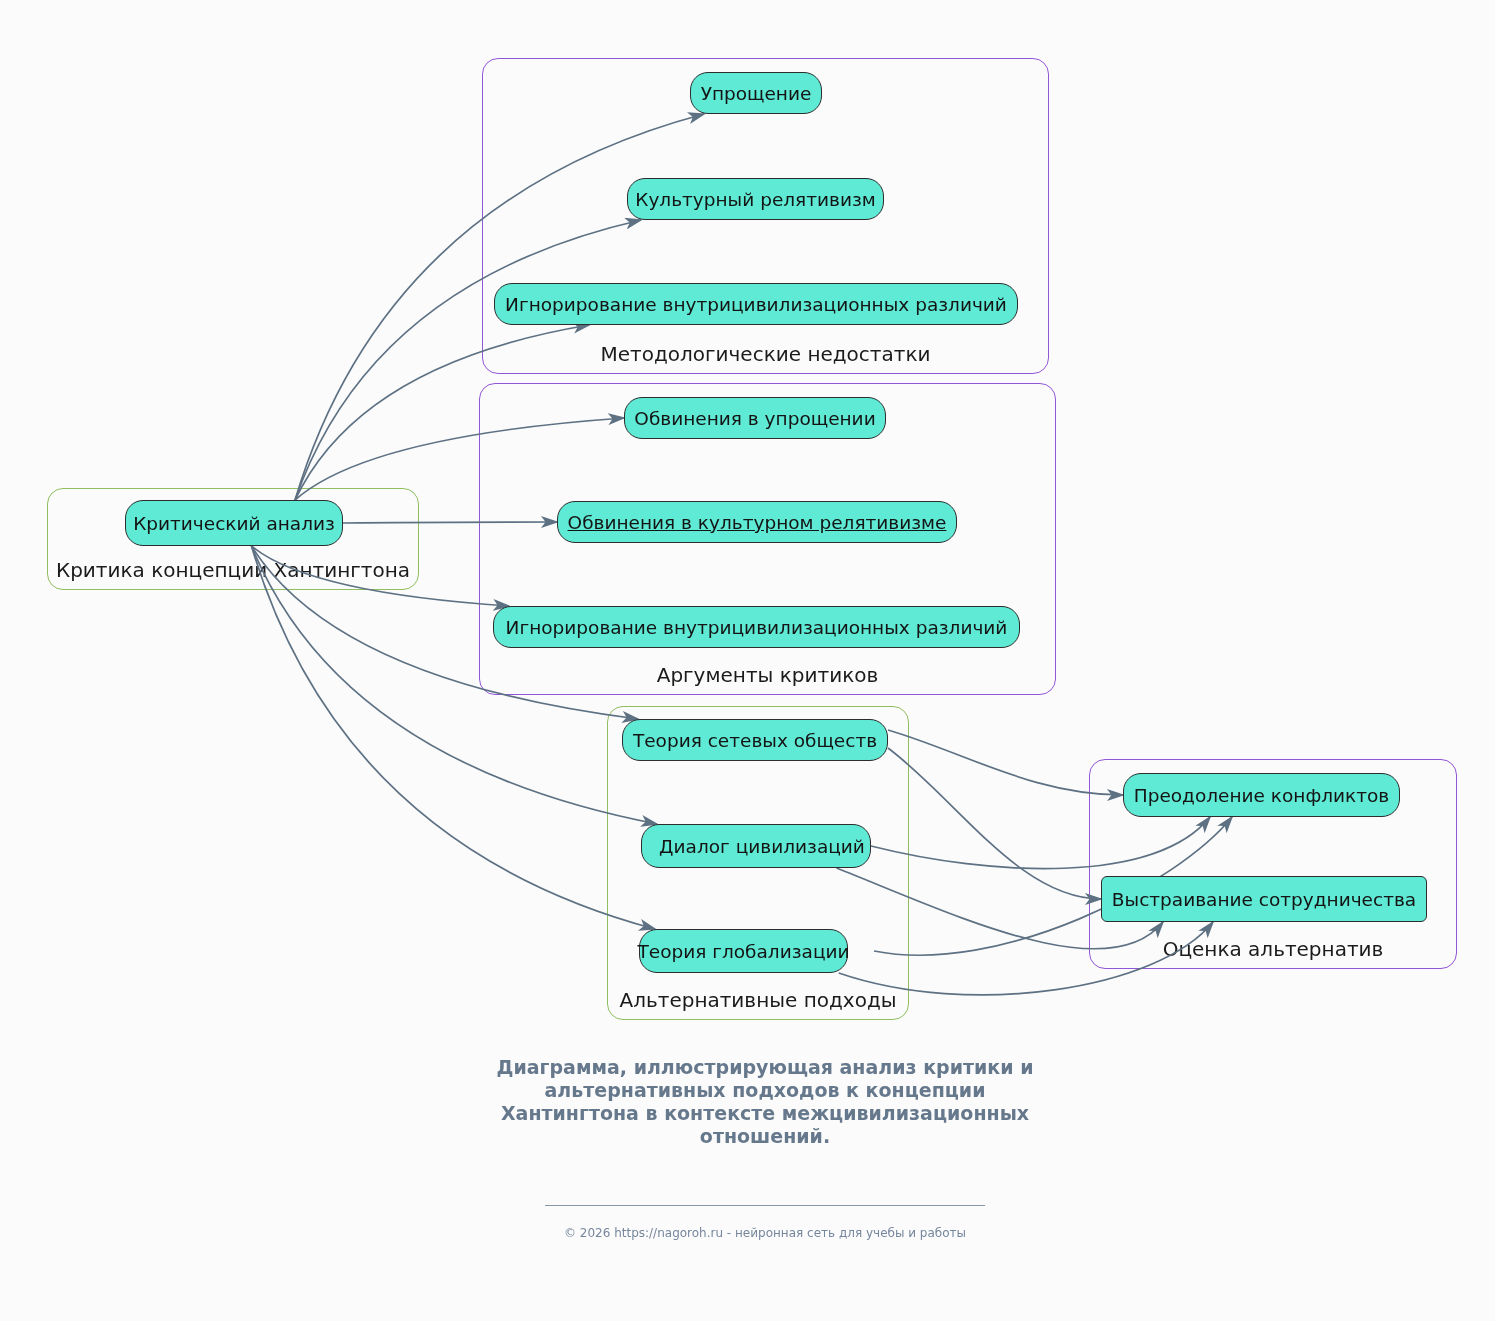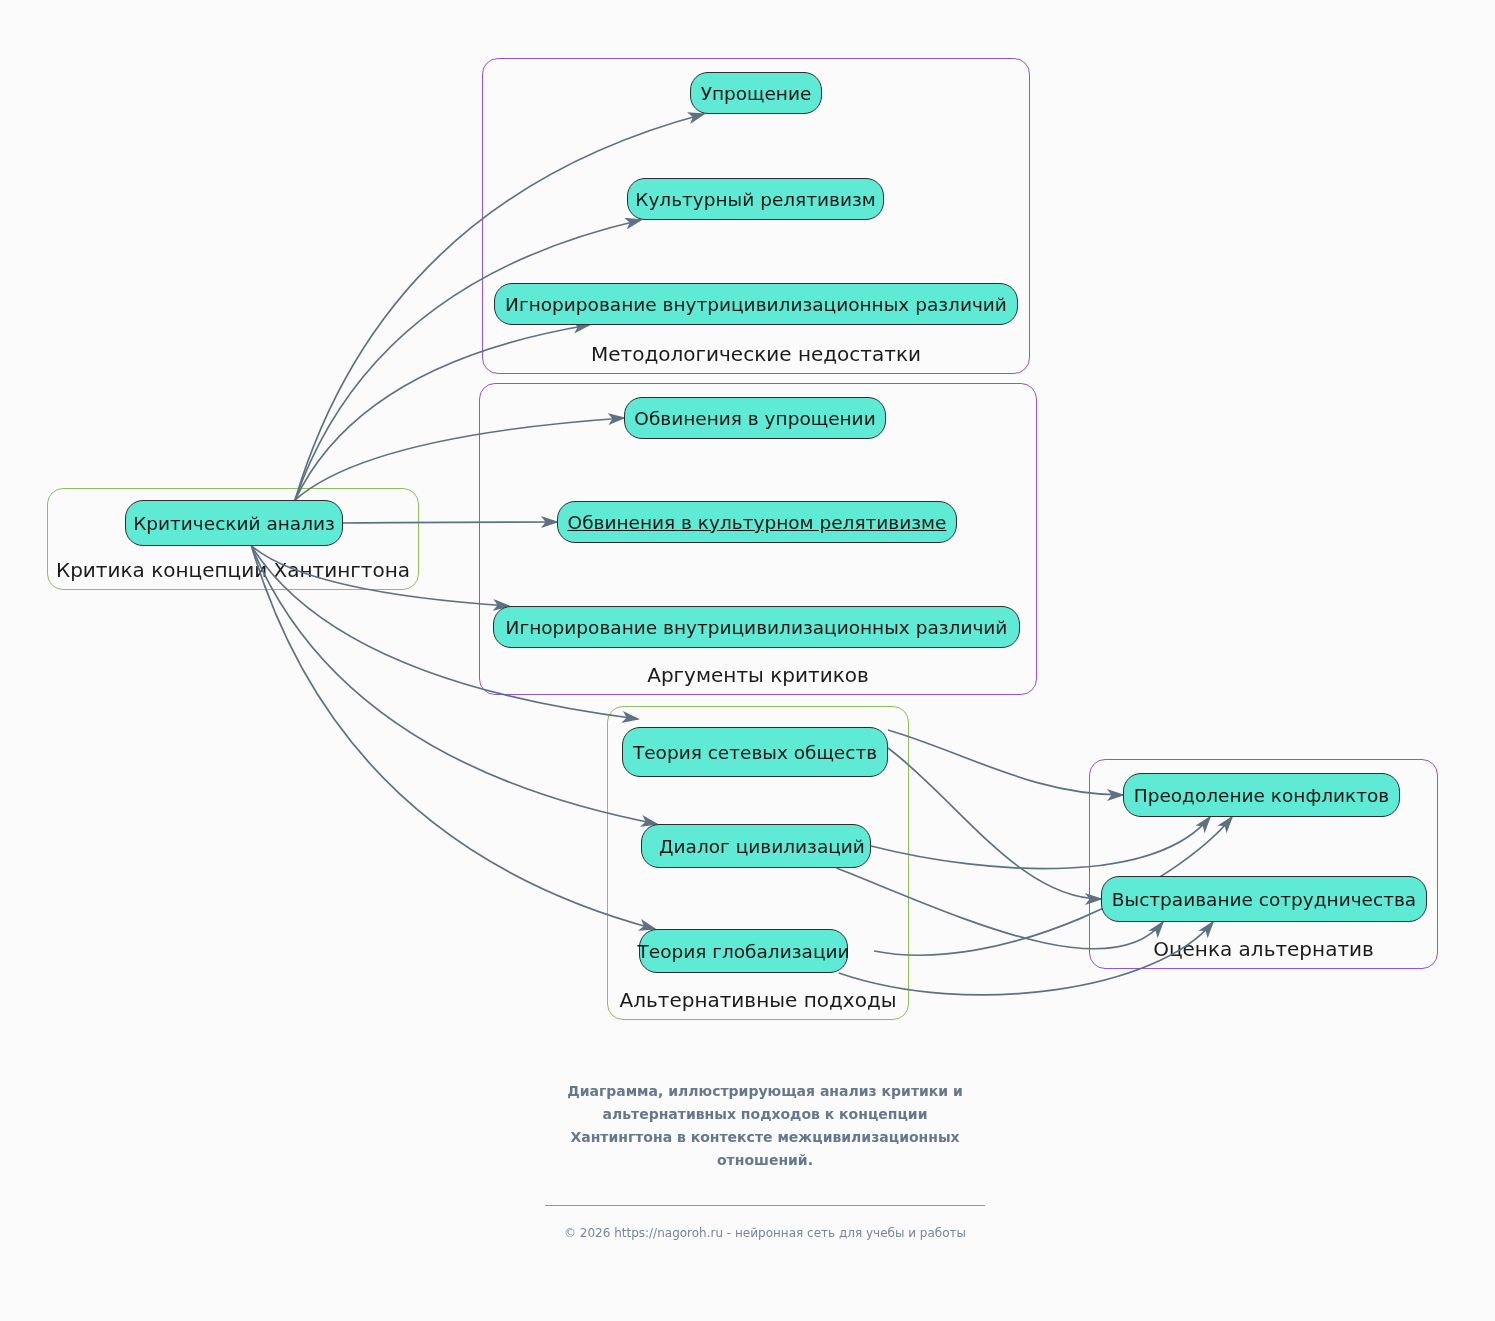--- a/index.html
+++ b/index.html
@@ -11,53 +11,53 @@
     --footer:#76869c;
     --bg:#fbfbfc;
   }
   html,body{margin:0;padding:0;background:var(--bg);}
   .canvas{
     position:relative;width:1495px;height:1321px;background:var(--bg);
     font-family:"DejaVu Sans","Liberation Sans",sans-serif;overflow:hidden;
   }
   .edges{position:absolute;left:0;top:0;width:1495px;height:1321px;pointer-events:none;z-index:2;}
   .group{position:absolute;border:1.7px solid;border-radius:16px;background:transparent;z-index:1;}
-  .group.purple{border-color:var(--purple);}
+  .group.purple{border-color:var(--purple);padding-left:19px;}
   .group.green{border-color:var(--green);}
   .group-label{
     position:absolute;left:0;right:0;bottom:7px;text-align:center;
     font-size:20px;color:#1b1b1b;white-space:nowrap;
   }
   .node{
     position:absolute;display:flex;align-items:center;justify-content:center;
     background:#5eead4;border:1.7px solid var(--node-border);border-radius:18px;
     font-size:18.5px;color:#141414;white-space:nowrap;z-index:3;box-sizing:border-box;
   }
   #node-critical{left:125px;top:500px;width:218px;height:46px;}
   #node-simplification{left:690px;top:72px;width:132px;height:42px;}
   #node-relativism{left:627px;top:178px;width:257px;height:42px;}
   #node-ignoring1{left:494px;top:283px;width:524px;height:42px;}
   #node-acc_simpl{left:624px;top:397px;width:262px;height:42px;}
   #node-acc_rel{left:557px;top:501px;width:400px;height:42px;text-decoration:underline;}
   #node-ignoring2{left:493px;top:606px;width:527px;height:42px;}
-  #node-networks{left:622px;top:719px;width:266px;height:50px;margin-top:8px;}
+  #node-networks{left:622px;top:719px;width:266px;height:42px;}
   #node-dialogue{left:641px;top:824px;width:230px;height:44px;padding-left:12px;}
   #node-globalization{left:639px;top:929px;width:209px;height:44px;}
   #node-conflicts{left:1123px;top:773px;width:277px;height:44px;text-align:right;}
-  #node-cooperation{left:1101px;top:876px;width:326px;height:46px;}
+  #node-cooperation{left:1101px;top:876px;width:326px;height:46px;border-radius:6px;}
 
   #grp-critique{left:47px;top:488px;width:370px;height:100px;}
   #grp-method{left:482px;top:58px;width:546px;height:314px;}
   #grp-arguments{left:479px;top:383px;width:556px;height:310px;}
   #grp-alternatives{left:607px;top:706px;width:300px;height:312px;}
   #grp-evaluation{left:1089px;top:759px;width:347px;height:208px;}
 
   .caption{
-    position:absolute;left:420px;top:1080px;width:690px;text-align:center;
-    font-weight:bold;font-size:14px;line-height:23px;color:var(--caption);z-index:4;
+    position:absolute;left:420px;top:1056px;width:690px;text-align:center;
+    font-weight:bold;font-size:19px;line-height:23px;color:var(--caption);z-index:4;
   }
   .divider{position:absolute;left:545px;top:1205px;width:440px;border-top:1.5px solid #8a97a6;z-index:4;}
   .footer{
     position:absolute;left:400px;top:1226px;width:730px;text-align:center;
     font-size:12px;color:var(--footer);z-index:4;white-space:nowrap;
   }
 </style>
 </head>
 <body>
 

